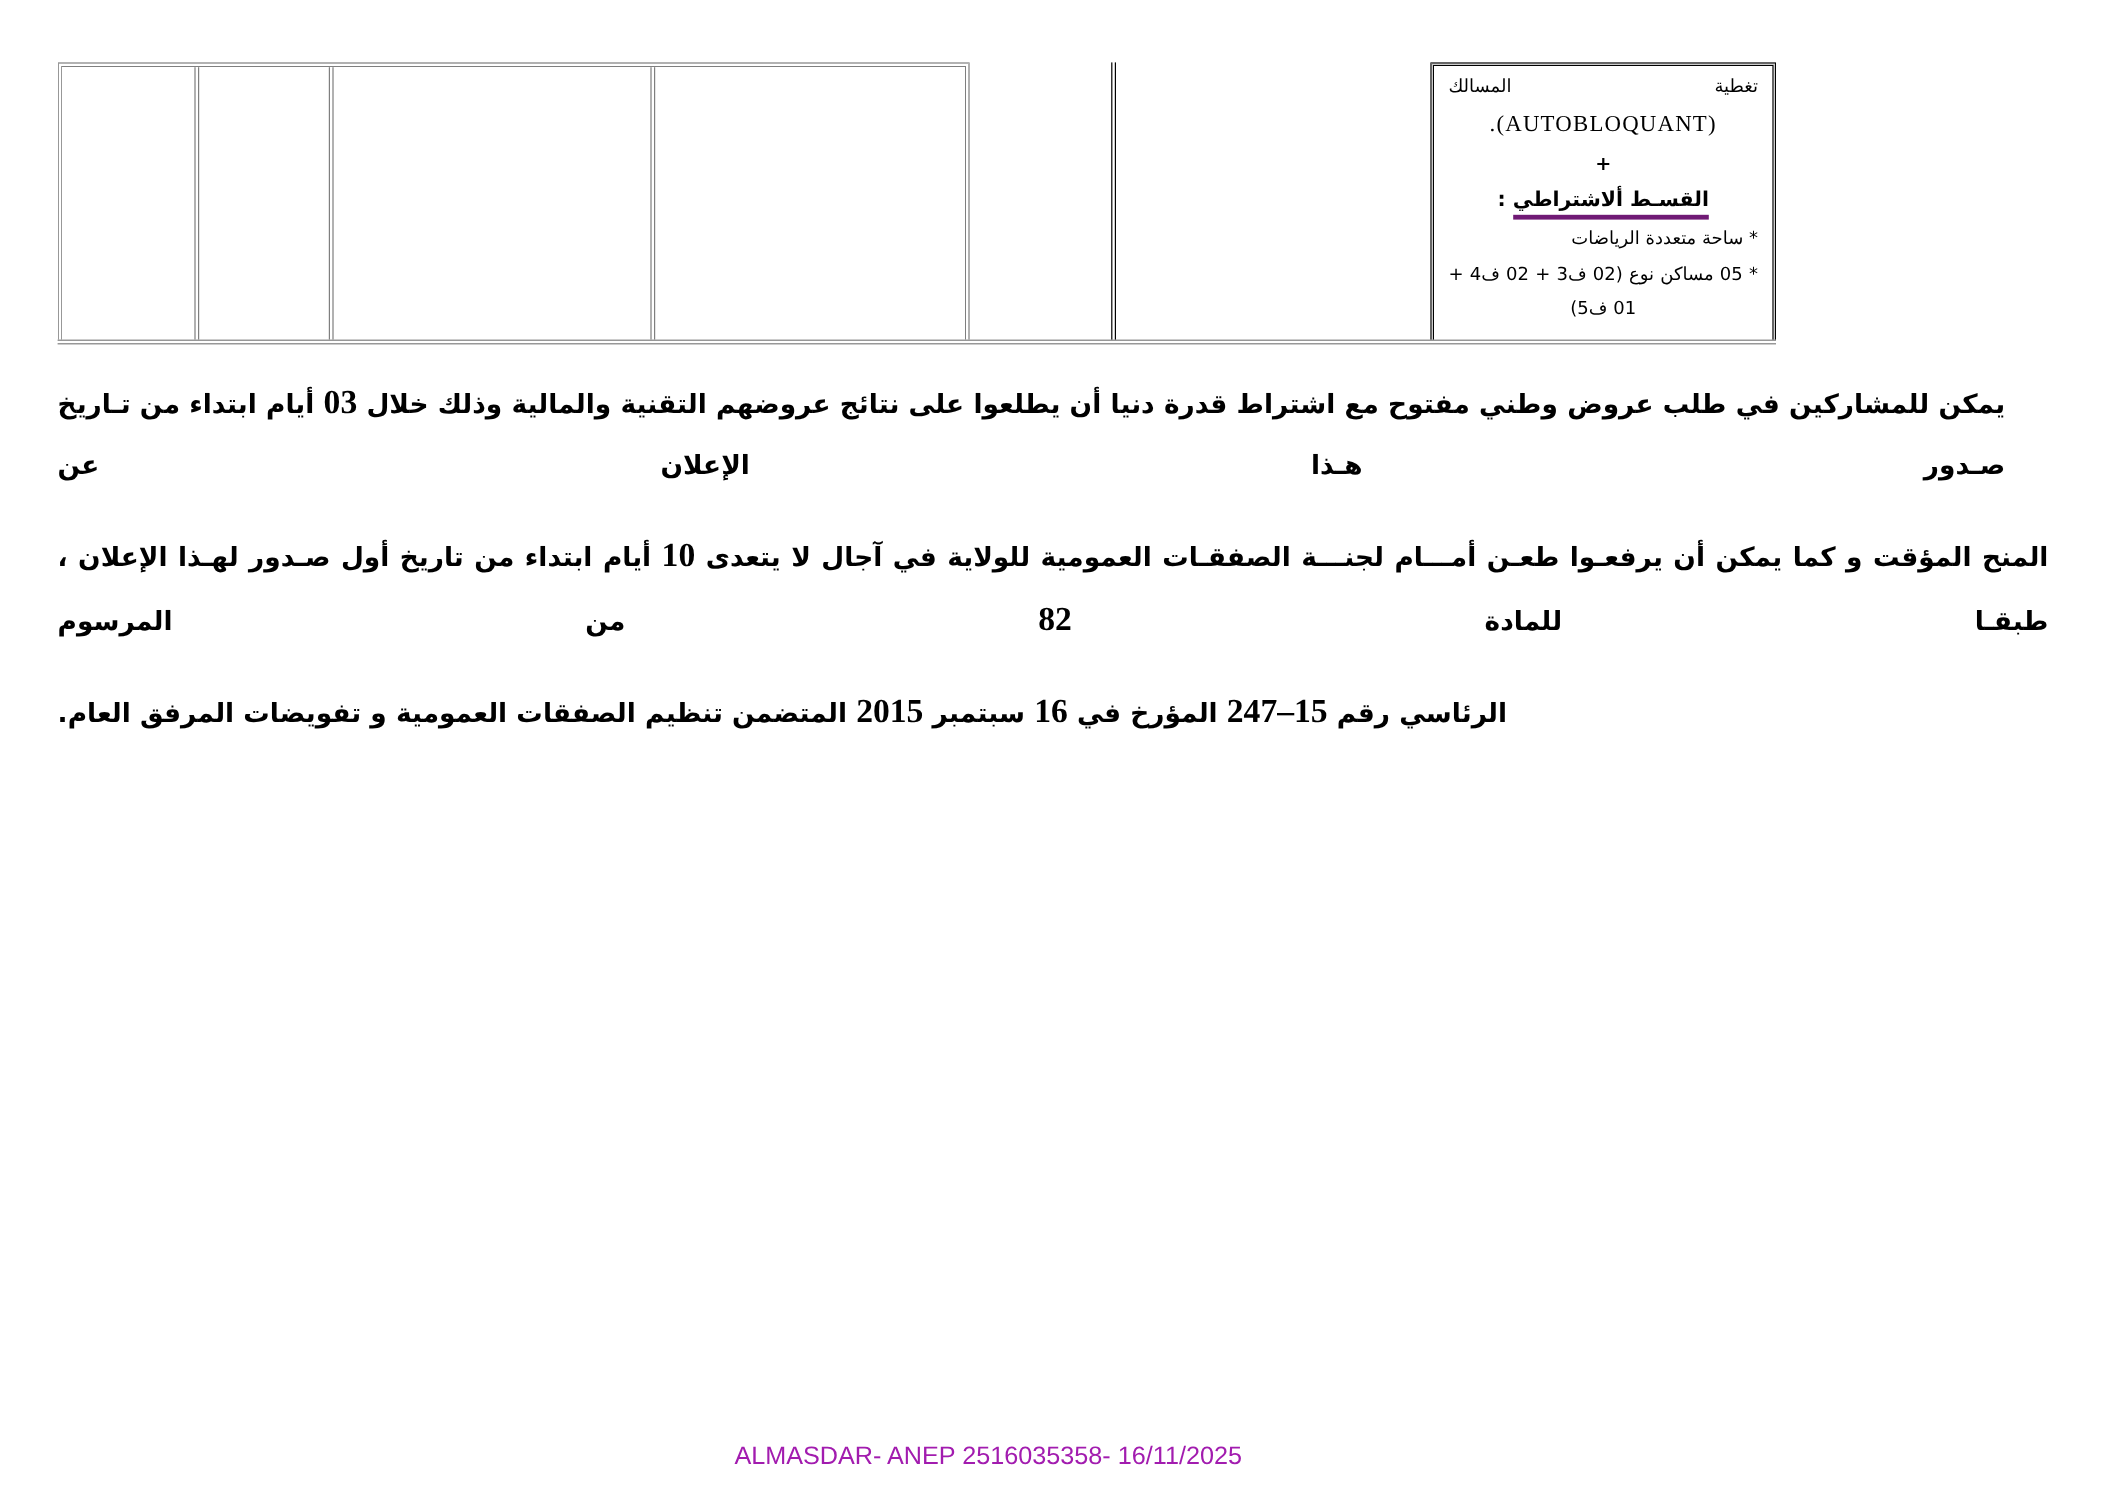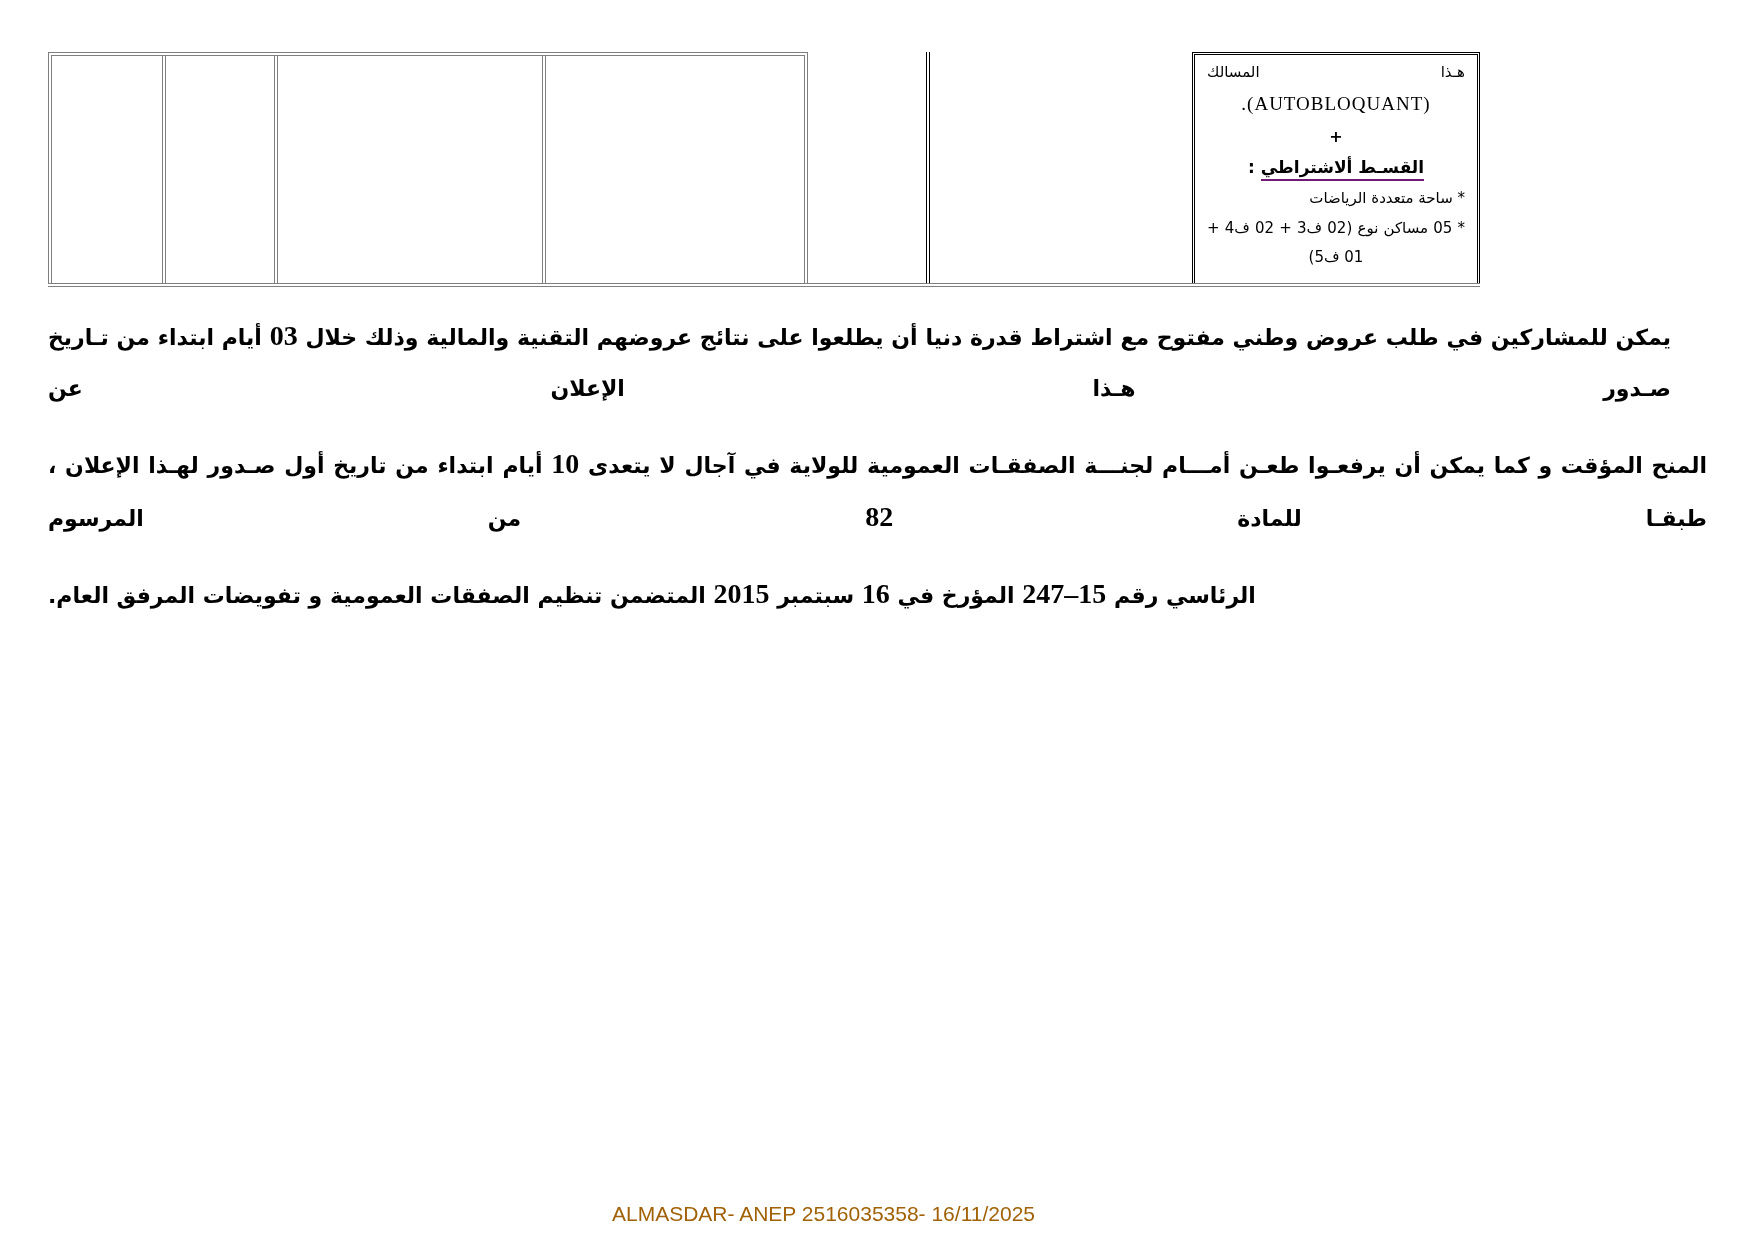--- a/index.html
+++ b/index.html
@@ -21,59 +21,59 @@
   
   .lot-cell{position:absolute;right:0;top:0;width:288px;height:100%;
             box-sizing:border-box;border:3px double #000;border-bottom:none;
             direction:rtl;display:flex;flex-direction:column;justify-content:space-between;
             padding:7px 12px 16px 12px;font-size:15px;line-height:1.35;}
   .lot-spread{display:flex;justify-content:space-between;}
   .lot-latin{text-align:center;direction:rtl;font-family:"Liberation Serif",serif;
              font-weight:normal;font-size:19px;letter-spacing:1px;}
   .lot-plus{text-align:center;font-weight:bold;font-size:16px;}
   .lot-title{text-align:center;font-weight:bold;font-size:17px;}
-  .u{border-bottom:2px solid #701a75;padding-bottom:2px;}
+  .u{border-bottom:4px solid #701a75;padding-bottom:2px;}
   .lot-item{text-align:right;}
   .lot-item-justify{text-align:justify;text-align-last:justify;}
   .lot-item-center{text-align:center;}
 
   
   .para{position:absolute;right:48px;left:48px;top:286px;direction:rtl;
         font-weight:bold;font-size:22px;line-height:51px;}
   .pline{white-space:normal;margin-top:24px;}
   .p-just{text-align:justify;text-align-last:justify;}
   .p-indent{padding-right:36px;}
   .p-last{text-align:left;}
   .num{font-family:"Liberation Serif",serif;font-weight:bold;font-size:28px;
        letter-spacing:1px;}
 
   
   .footer{position:absolute;left:0;right:0;top:1202px;text-align:center;}
   .footer-text{position:relative;left:-54px;font-family:"Liberation Sans",sans-serif;
-               font-size:21px;color:#a16207;}
+               font-size:21px;color:#a21caf;}
 </style>
 </head>
 <body>
 
 <div class="page">
 
   <div class="table-row">
 
     <div class="left-table">
       <div class="cell c1"></div>
       <div class="cell c2"></div>
       <div class="cell c3"></div>
       <div class="cell c4"></div>
     </div>
 
     <div class="divider"></div>
 
     <div class="lot-cell">
       <div class="lot-spread">
-        <span>هـذا</span>
+        <span>تغطية</span>
         <span>المسالك</span>
       </div>
       <div class="lot-latin">(AUTOBLOQUANT).</div>
       <div class="lot-plus">+</div>
       <div class="lot-title"><span class="u">القسـط ألاشتراطي</span><span> :</span></div>
       <div class="lot-item">* ساحة متعددة الرياضات</div>
       <div class="lot-item-justify">* 05 مساكن نوع (02 ف3 + 02 ف4 +</div>
       <div class="lot-item-center">01 ف5)</div>
     </div>
 

